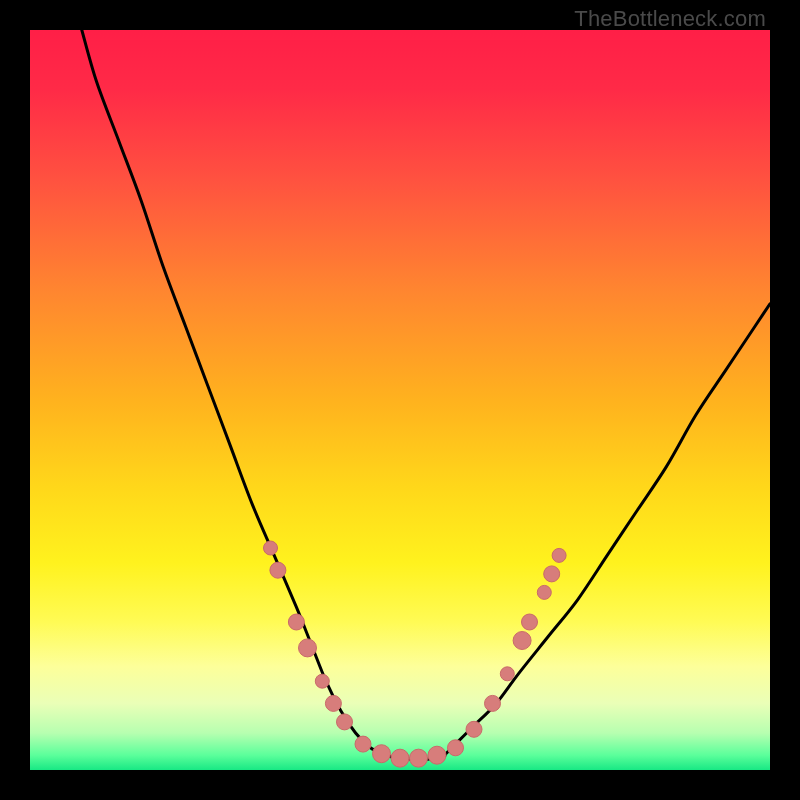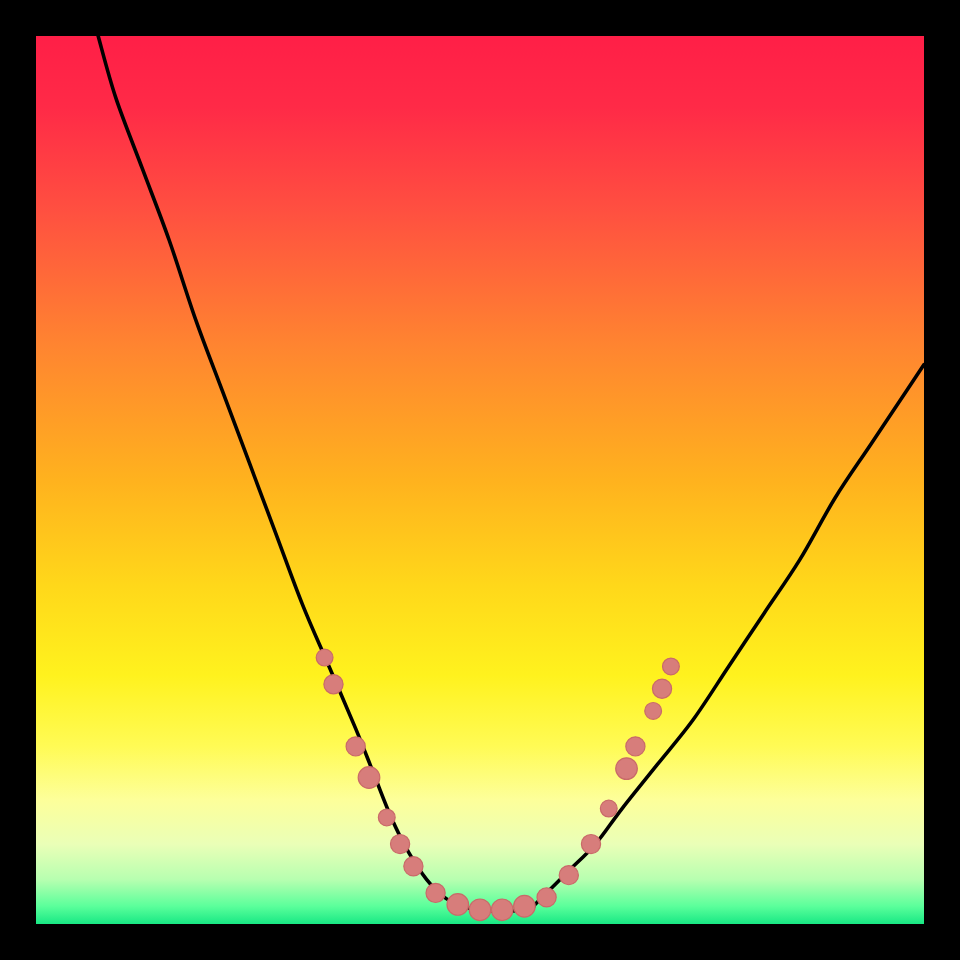--- a/index.html
+++ b/index.html
@@ -99,13 +99,14 @@
           <circle cx="477.30" cy="643.80" r="7" fill="#d77d7b" stroke="#c96a69" stroke-width="1"></circle>
           <circle cx="492.10" cy="610.50" r="9" fill="#d77d7b" stroke="#c96a69" stroke-width="1"></circle>
           <circle cx="499.50" cy="592.00" r="8" fill="#d77d7b" stroke="#c96a69" stroke-width="1"></circle>
           <circle cx="514.30" cy="562.40" r="7" fill="#d77d7b" stroke="#c96a69" stroke-width="1"></circle>
           <circle cx="521.70" cy="543.90" r="8" fill="#d77d7b" stroke="#c96a69" stroke-width="1"></circle>
           <circle cx="529.10" cy="525.40" r="7" fill="#d77d7b" stroke="#c96a69" stroke-width="1"></circle>
         </g>
     </svg>
   </div>
 
+  <div class="watermark">TheBottleneck.com</div>
 </div>
 
 </body></html>

